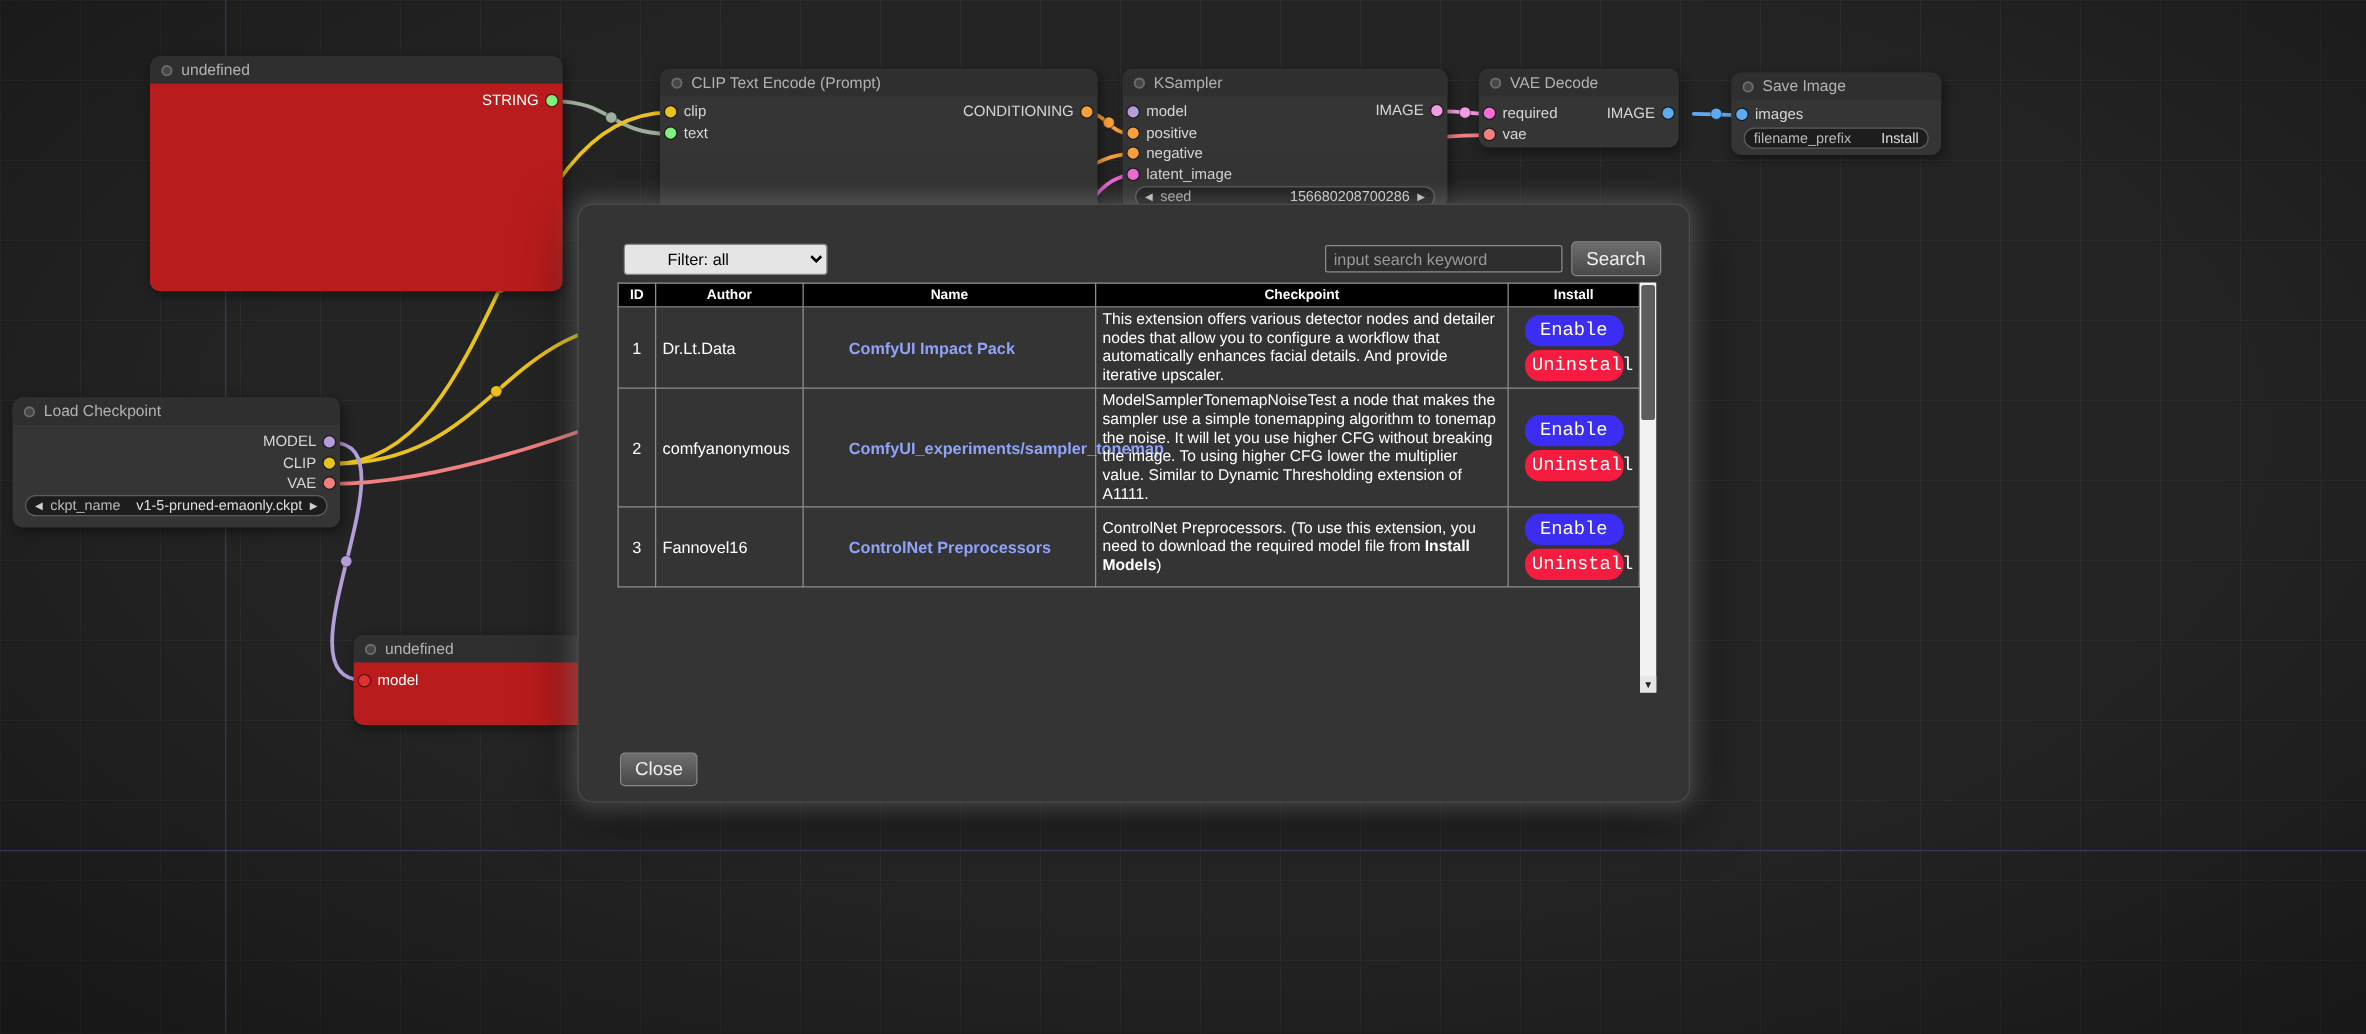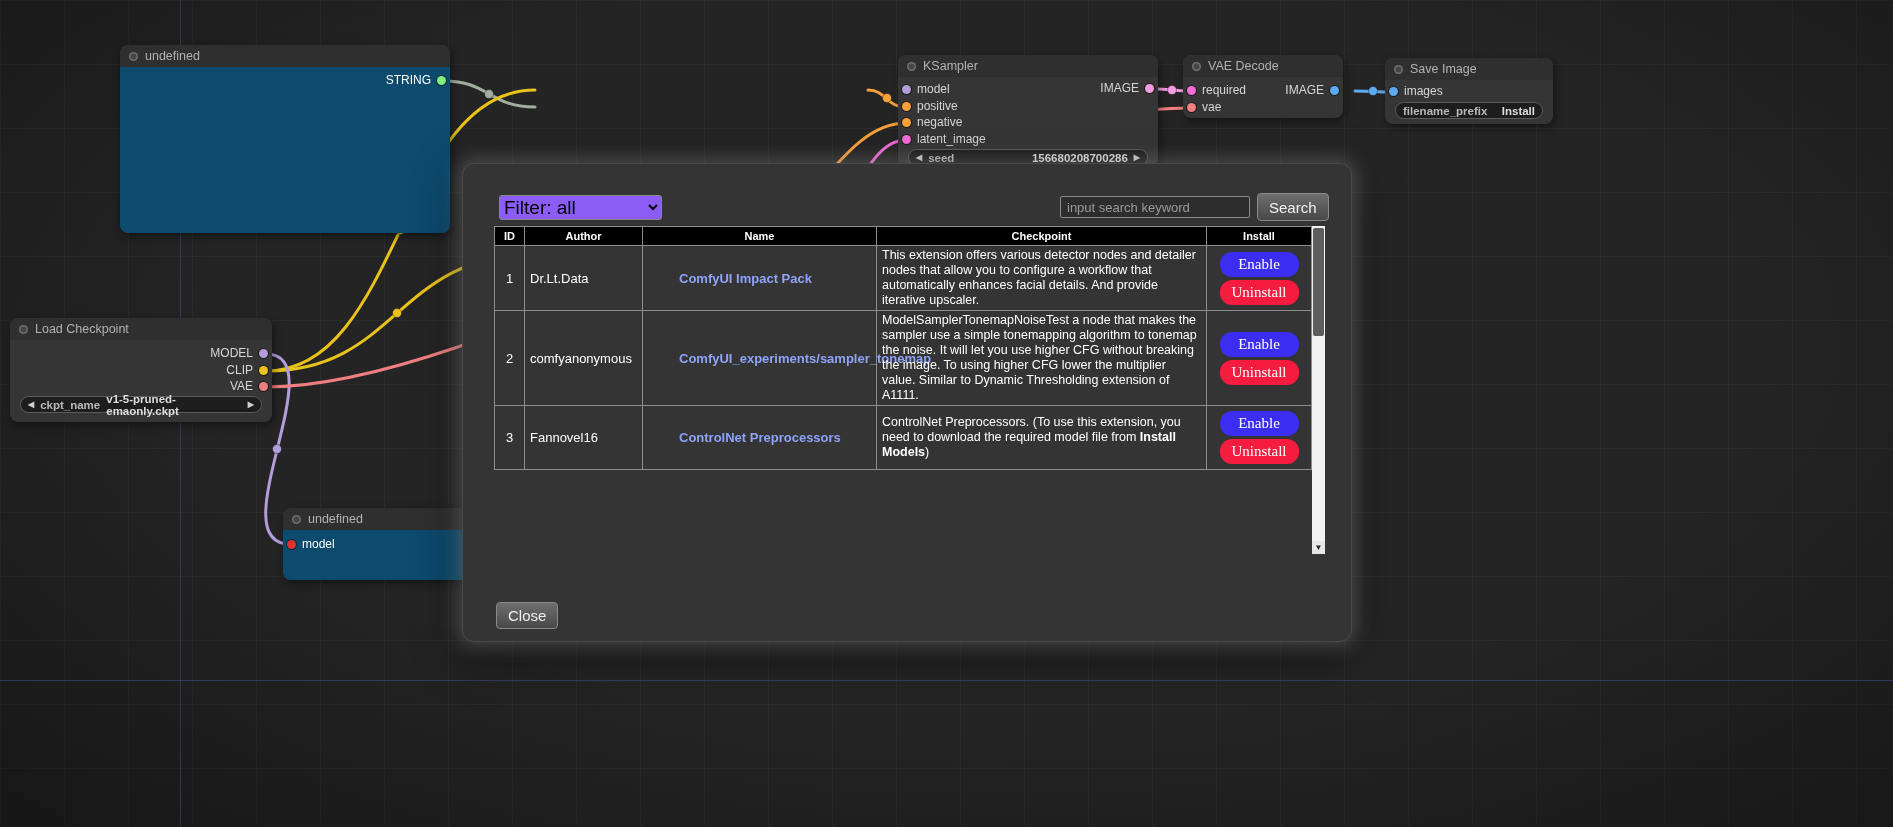--- a/index.html
+++ b/index.html
@@ -21,55 +21,55 @@
   svg.wires{position:absolute;left:0;top:0;z-index:1;pointer-events:none;}
   svg.wires path{fill:none;stroke-width:3;stroke-linecap:round;}
 
   
   .node{position:absolute;z-index:2;border-radius:8px;background:#353535;
         box-shadow:2px 3px 9px rgba(0,0,0,0.45);font-size:12px;color:#d6d6d6;}
   .node-title{height:22px;background:#2f2f2f;border-radius:8px 8px 0 0;display:flex;align-items:center;
         gap:7px;padding:0 9px;color:#b2b2b2;font-size:12.5px;white-space:nowrap;overflow:hidden;}
   .collapse-dot{width:9px;height:9px;border-radius:50%;background:#464646;box-shadow:inset 0 0 0 1.5px #6d6d6d;flex:none;}
   .node-body{position:relative;border-radius:0 0 8px 8px;height:calc(100% - 22px);}
-  .node-body.red{background:#0c4a6e;color:#fff;}
+  .node-body.red{background:#b91c1c;color:#fff;}
   .slot{position:absolute;display:flex;align-items:center;gap:6px;height:16px;white-space:nowrap;}
   .slot.in{left:4px;}
   .slot.out{right:4px;flex-direction:row-reverse;}
   .slot-dot{width:9px;height:9px;border-radius:50%;flex:none;box-shadow:0 0 0 1px rgba(0,0,0,0.45);}
   .widget{position:absolute;left:10px;right:10px;height:15px;background:#1d1d1d;border:1px solid #5c5c5c;
-        border-radius:9px;display:flex;align-items:center;gap:6px;padding:0 7px;font-size:11.5px;color:#b9b9b9;font-weight:bold;}
+        border-radius:9px;display:flex;align-items:center;gap:6px;padding:0 7px;font-size:11.5px;color:#b9b9b9;}
   .widget .warrow{font-size:8px;color:#cfcfcf;line-height:1;}
   .widget .wvalue{margin-left:auto;color:#dedede;}
 
   
   .dialog{position:absolute;left:462px;top:163px;width:888px;height:477px;background:#343434;z-index:10;
         border-radius:12px;border:1px solid #4b4b4b;
         box-shadow:0 0 20px 4px rgba(255,255,255,0.22), 0 12px 45px rgba(0,0,0,0.55);}
-  .filter-select{position:absolute;left:36px;top:31px;width:163px;height:25px;background:#8b5cf6;color:#000;
-        border:1px solid #888;border-radius:3px;font-size:19px;font-family:"Liberation Sans",sans-serif;}
+  .filter-select{position:absolute;left:36px;top:31px;width:163px;height:25px;background:#e5e5e5;color:#000;
+        border:1px solid #888;border-radius:3px;font-size:13px;font-family:"Liberation Sans",sans-serif;padding-left:30px;}
   .search-input{position:absolute;left:597px;top:32px;width:176px;height:18px;background:#2d2d2d;
         border:1px solid #8b8b8b;border-radius:2px;color:#ddd;font-size:13px;padding:1px 6px;
         font-family:"Liberation Sans",sans-serif;}
   .search-input::placeholder{color:#9a9a9a;}
   .gray-btn{background:linear-gradient(#6e6e6e,#484848);border:1px solid #8a8a8a;border-radius:4px;
         color:#f0f0f0;font-size:15px;padding:2px 11px;font-family:"Liberation Sans",sans-serif;cursor:pointer;}
   .search-btn{position:absolute;left:794px;top:29px;height:28px;}
   .close-btn{position:absolute;left:33px;top:438px;height:27px;}
   .ext-table{position:absolute;left:31px;top:62px;width:817px;border-collapse:collapse;table-layout:fixed;
         font-size:13px;color:#fff;}
   .ext-table th{background:#000000;color:#fff;font-weight:bold;border:1px solid #8d8d8d;height:18px;
         font-size:11px;padding:0 2px;}
   .ext-table td{border:1px solid #8d8d8d;padding:2px 5px;vertical-align:middle;}
   .td-id{text-align:center;}
   .td-name a{color:#8fa3f9;font-weight:bold;text-decoration:none;margin-left:31px;}
   .td-desc{font-size:12.5px;line-height:1.2;padding:2px 4px;}
   .td-install{text-align:center;padding:2px;}
   .pill-btn{display:block;width:79px;margin:3px auto;border:none;border-radius:12px;color:#fff;
-        font-size:15px;height:25px;cursor:pointer;font-family:Liberation Serif, serif;}
+        font-size:15px;height:25px;cursor:pointer;font-family:Liberation Mono, monospace;}
   .pill-btn.enable{background:#3b2ef2;}
   .pill-btn.uninstall{background:#f51c3f;}
   .scrollbar{position:absolute;left:849px;top:62px;width:13px;height:328px;background:#f2f2f2;}
   .scroll-thumb{position:absolute;left:1px;top:2px;width:11px;height:108px;background:#5d5d5d;border-radius:2px;}
   .scroll-arrow{position:absolute;left:0;bottom:0;width:13px;height:13px;background:#e6e6e6;color:#222;
         font-size:8px;display:flex;align-items:center;justify-content:center;}
 </style>
 </head>
 <body>
 
@@ -103,20 +103,40 @@
       <span>undefined</span>
     </div>
     <div class="node-body red">
       <div class="slot out" style="top:5px;color:#fff;">
         <span class="slot-dot" style="background:#7ef07e;"></span>
         <span>STRING</span>
       </div>
     </div>
   </div>
 
+  <div class="node" style="left:528px;top:55px;width:350px;height:120px;">
+    <div class="node-title">
+      <span class="collapse-dot"></span>
+      <span>CLIP Text Encode (Prompt)</span>
+    </div>
+    <div class="node-body">
+      <div class="slot in" style="top:4px;">
+        <span class="slot-dot" style="background:#e9c21b;"></span>
+        <span>clip</span>
+      </div>
+      <div class="slot in" style="top:21px;">
+        <span class="slot-dot" style="background:#7ef07e;"></span>
+        <span>text</span>
+      </div>
+      <div class="slot out" style="top:4px;">
+        <span class="slot-dot" style="background:#f8a13c;"></span>
+        <span>CONDITIONING</span>
+      </div>
+    </div>
+  </div>
 
   <div class="node" style="left:898px;top:55px;width:260px;height:112px;">
     <div class="node-title">
       <span class="collapse-dot"></span>
       <span>KSampler</span>
     </div>
     <div class="node-body">
       <div class="slot in" style="top:4px;">
         <span class="slot-dot" style="background:#b39ddb;"></span>
         <span>model</span>

